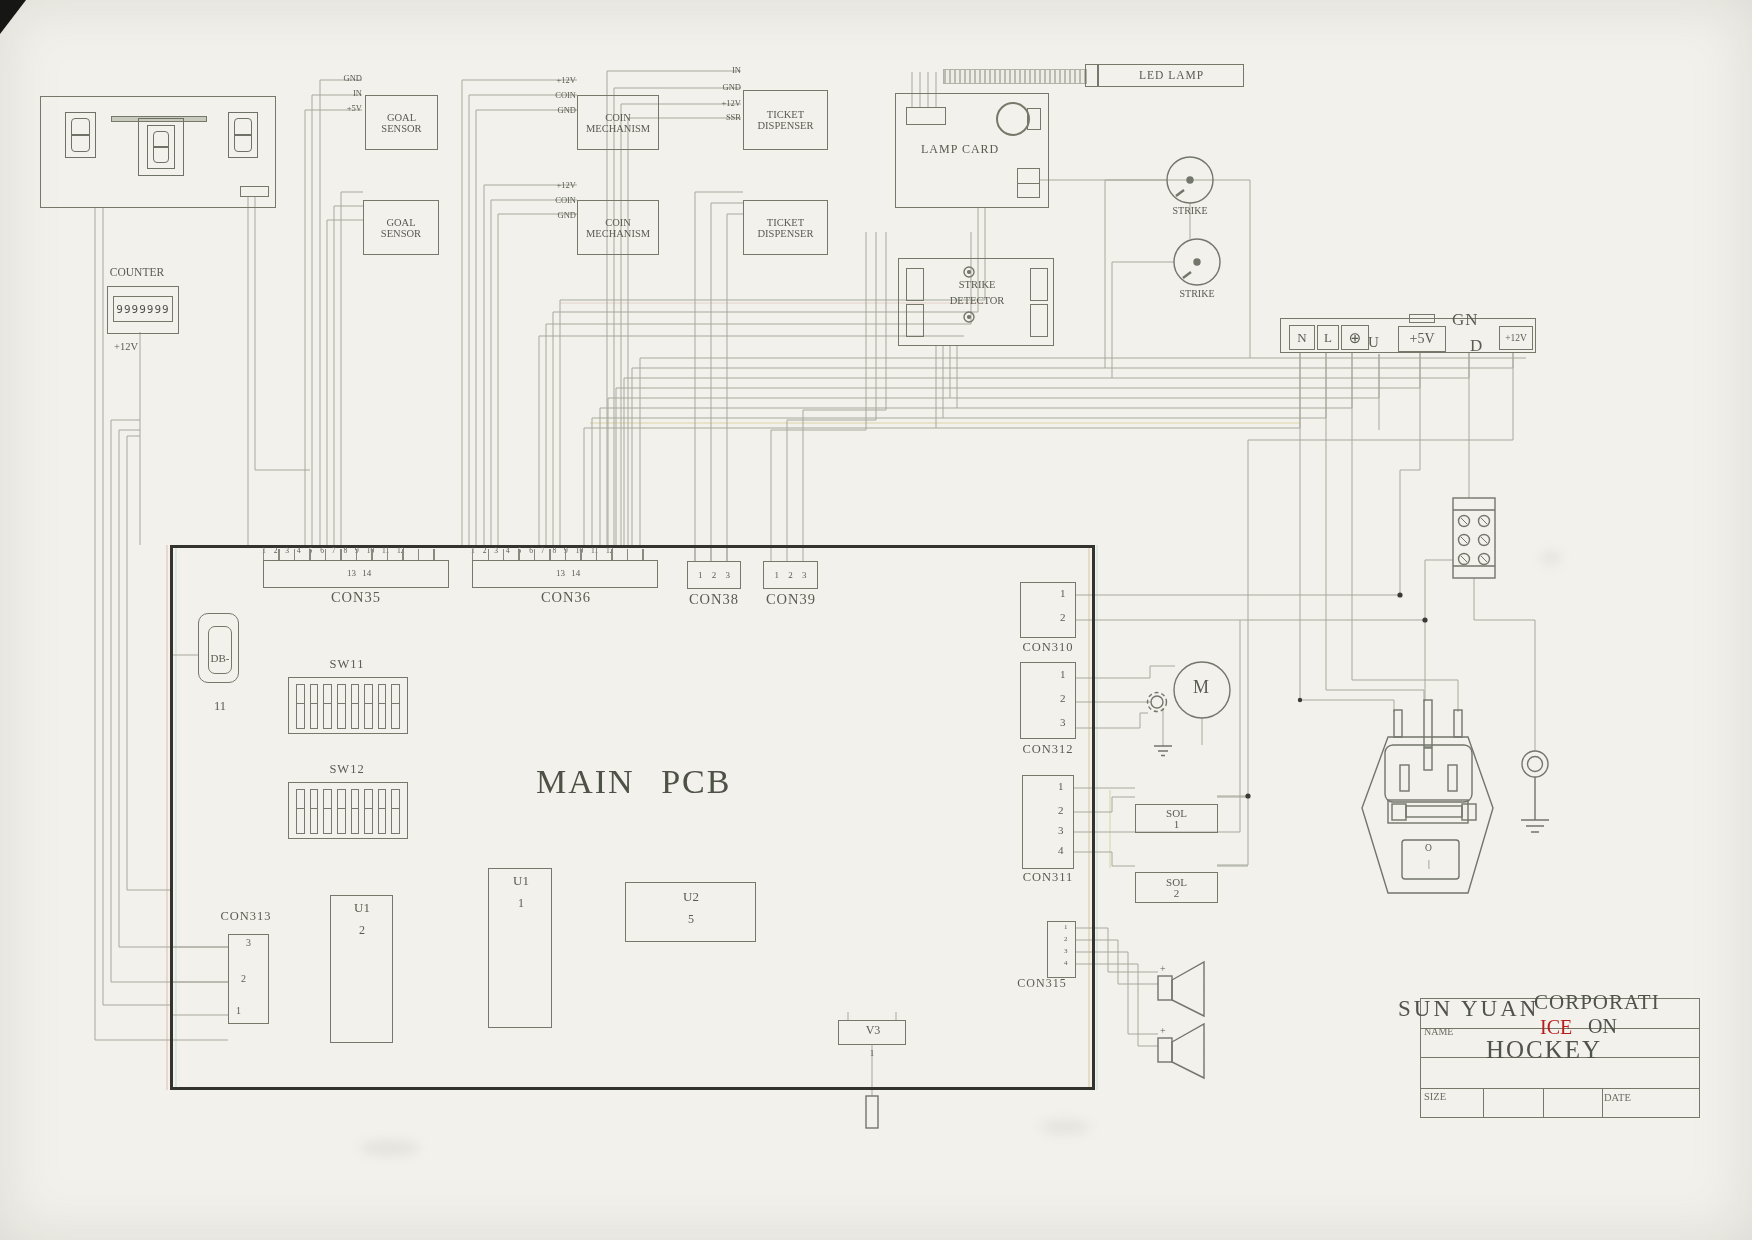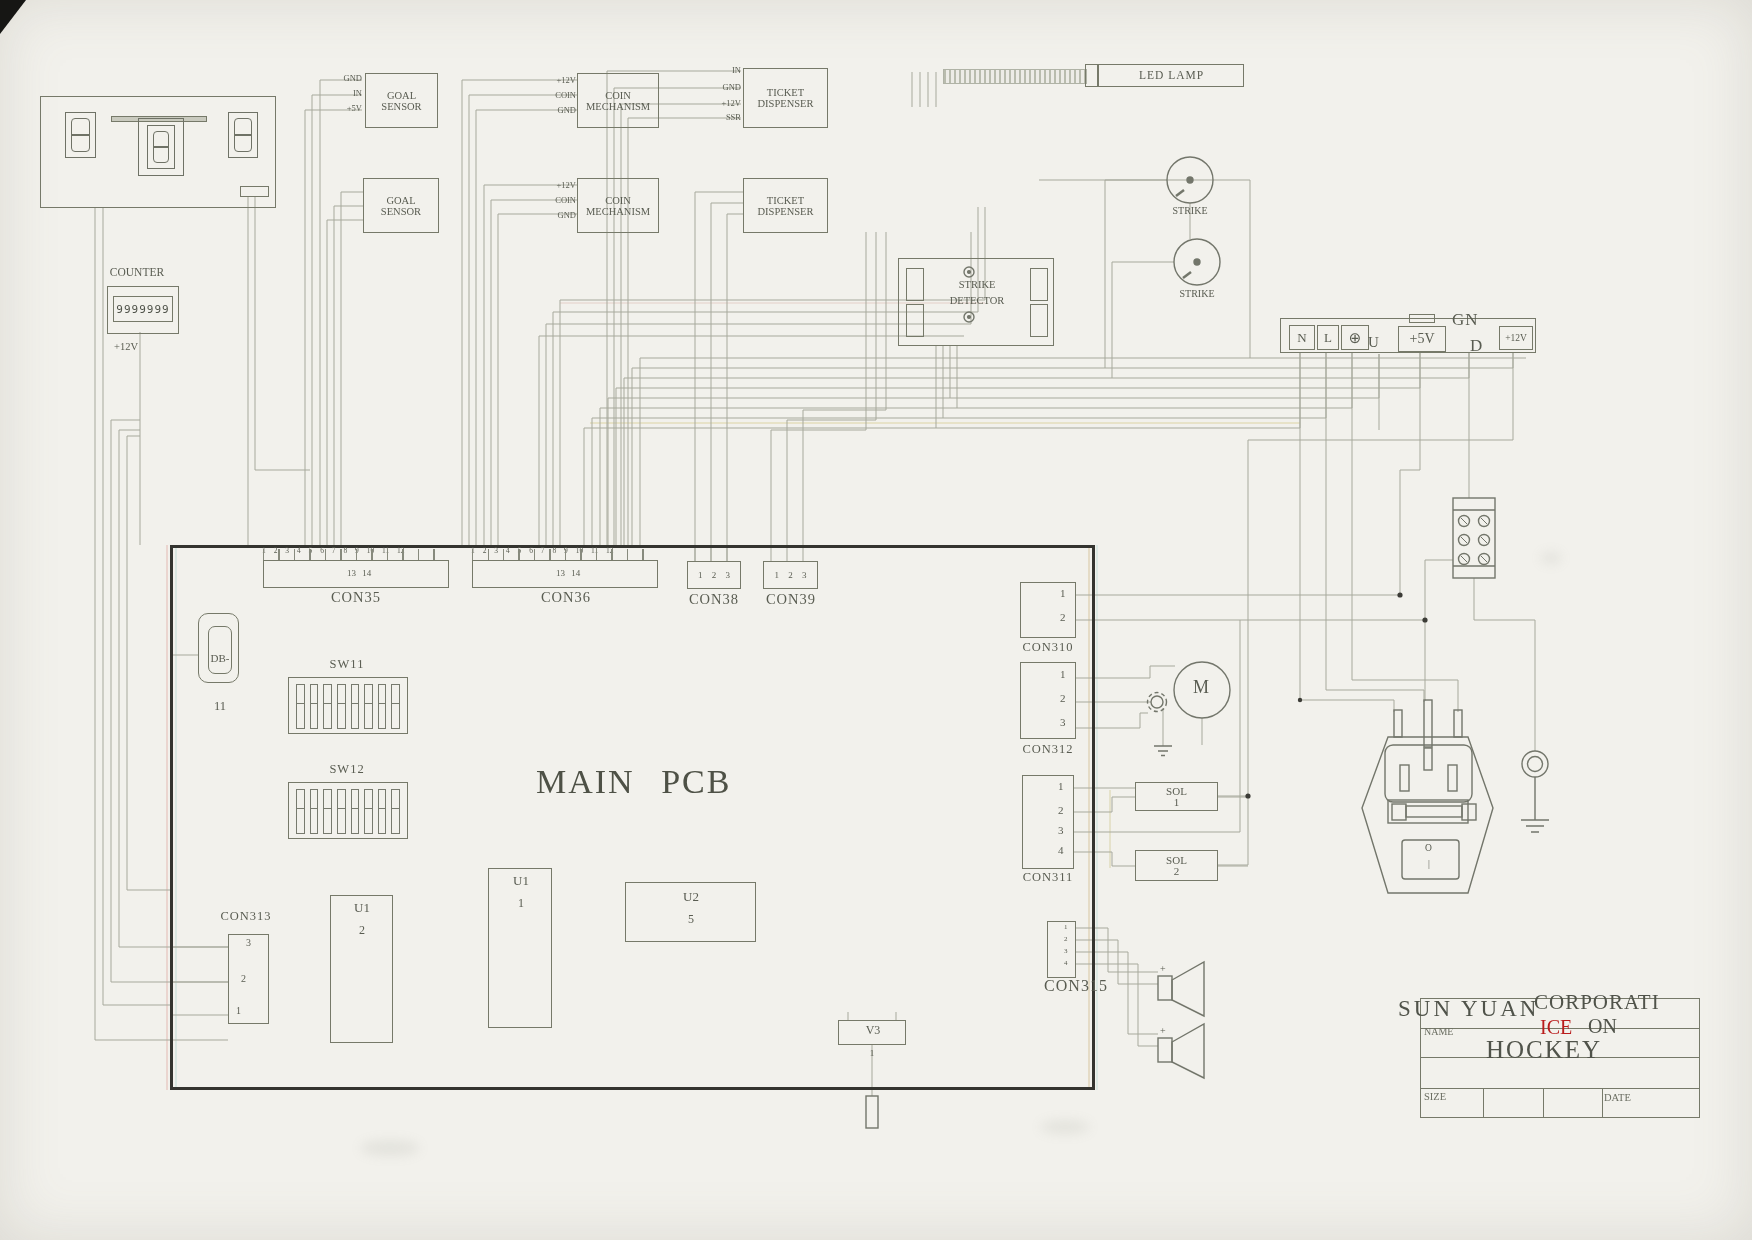--- a/index.html
+++ b/index.html
@@ -3,21 +3,21 @@
 <meta charset="utf-8">
 <style>
   html,body{margin:0;padding:0;background:#dddcd6;}
   .sheet{position:relative;width:1752px;height:1240px;background:#f2f1ec;overflow:hidden;
          font-family:"Liberation Serif","DejaVu Serif",serif;
          box-shadow:inset 0 0 60px rgba(120,115,100,.18);}
   .c{position:absolute;box-sizing:border-box;border:1.3px solid #767969;background:transparent;}
   .t{position:absolute;color:#595c51;white-space:nowrap;line-height:1.15;}
   .tc{text-align:center;}
   .tr{text-align:right;}
-  .flexcol{display:flex;flex-direction:column;align-items:center;justify-content:center;}
+  .flexcol{display:flex;flex-direction:column;align-items:center;justify-content:center;margin-top:22px;}
   .ticks{position:absolute;height:12px;background:repeating-linear-gradient(90deg,#878a7d 0 1px,transparent 1px 15.5px);}
   .dips{position:absolute;left:7px;top:6px;right:7px;bottom:6px;display:flex;gap:5px;align-items:flex-start;}
   .dip{width:9px;height:43px;border:1px solid #777a6e;display:inline-block;
        background:linear-gradient(to bottom,transparent 18px,#777a6e 18px,#777a6e 19px,transparent 19px);}
   .seg{position:absolute;border:1.4px solid #6f7266;}
   .seg-in{position:absolute;left:5px;top:5px;right:5px;bottom:5px;border:1px solid #6f7266;border-radius:4px;
           background:linear-gradient(to bottom,transparent 46%,#6f7266 46%,#6f7266 52%,transparent 52%);}
   .ribbon{position:absolute;border:1px solid #b0b3a6;
           background:repeating-linear-gradient(90deg,#b9bcae 0 2px,#edece7 2px 5px);}
   .hline{position:absolute;border-top:1.2px solid #767969;}
@@ -294,20 +294,27 @@
   </div>
   <div class="t tr" style="left:703px;top:66px;width:38px;font-size:8.5px;">IN</div>
   <div class="t tr" style="left:703px;top:83px;width:38px;font-size:8.5px;">GND</div>
   <div class="t tr" style="left:703px;top:99px;width:38px;font-size:8.5px;">+12V</div>
   <div class="t tr" style="left:703px;top:113px;width:38px;font-size:8.5px;">SSR</div>
   <div class="c flexcol" style="left:743px;top:178px;width:85px;height:55px;font-size:10.5px;color:#595c51;">
     <div>TICKET</div>
     <div>DISPENSER</div>
   </div>
 
+  <div class="c" style="left:895px;top:93px;width:154px;height:115px;border-width:1.6px;">
+    <div class="c" style="left:10px;top:13px;width:40px;height:18px;"></div>
+    <div class="c" style="left:100px;top:8px;width:34px;height:34px;border-radius:50%;border-width:2px;"></div>
+    <div class="c" style="left:131px;top:14px;width:14px;height:22px;"></div>
+    <div class="t" style="left:25px;top:49px;font-size:12px;letter-spacing:1px;">LAMP CARD</div>
+    <div class="c" style="left:121px;top:74px;width:23px;height:30px;background:linear-gradient(to bottom,transparent 14px,#767969 14px,#767969 15px,transparent 15px);"></div>
+  </div>
   <div class="ribbon" style="left:943px;top:69px;width:142px;height:13px;"></div>
   <div class="c" style="left:1085px;top:64px;width:13px;height:23px;"></div>
   <div class="c" style="left:1098px;top:64px;width:146px;height:23px;">
     <div class="t" style="left:40px;top:4px;font-size:11.5px;letter-spacing:1px;">LED LAMP</div>
   </div>
 
   <div class="t tc" style="left:1159px;top:205px;width:62px;font-size:10px;">STRIKE</div>
   <div class="t tc" style="left:1166px;top:288px;width:62px;font-size:10px;">STRIKE</div>
   <div class="c" style="left:898px;top:258px;width:156px;height:88px;border-width:1.6px;">
     <div class="c" style="left:7px;top:9px;width:18px;height:33px;"></div>
@@ -429,21 +436,21 @@
     <div class="t" style="left:35px;top:68px;font-size:11px;">4</div>
   </div>
   <div class="t tc" style="left:1006px;top:870px;width:84px;font-size:12.5px;letter-spacing:1px;">CON311</div>
 
   <div class="c" style="left:1047px;top:921px;width:29px;height:57px;">
     <div class="t" style="left:16px;top:1px;font-size:7px;">1</div>
     <div class="t" style="left:16px;top:13px;font-size:7px;">2</div>
     <div class="t" style="left:16px;top:25px;font-size:7px;">3</div>
     <div class="t" style="left:16px;top:37px;font-size:7px;">4</div>
   </div>
-  <div class="t tc" style="left:1036px;top:977px;width:80px;font-size:16px;letter-spacing:1px;">CON315</div>
+  <div class="t tc" style="left:1002px;top:977px;width:80px;font-size:12px;letter-spacing:1px;">CON315</div>
 
   <div class="t" style="left:1193px;top:677px;font-size:18px;">M</div>
   <div class="c flexcol" style="left:1135px;top:782px;width:83px;height:29px;font-size:11px;color:#595c51;line-height:1;">
     <div>SOL</div>
     <div>1</div>
   </div>
   <div class="c flexcol" style="left:1135px;top:850px;width:83px;height:31px;font-size:11px;color:#595c51;line-height:1;">
     <div>SOL</div>
     <div>2</div>
   </div>

